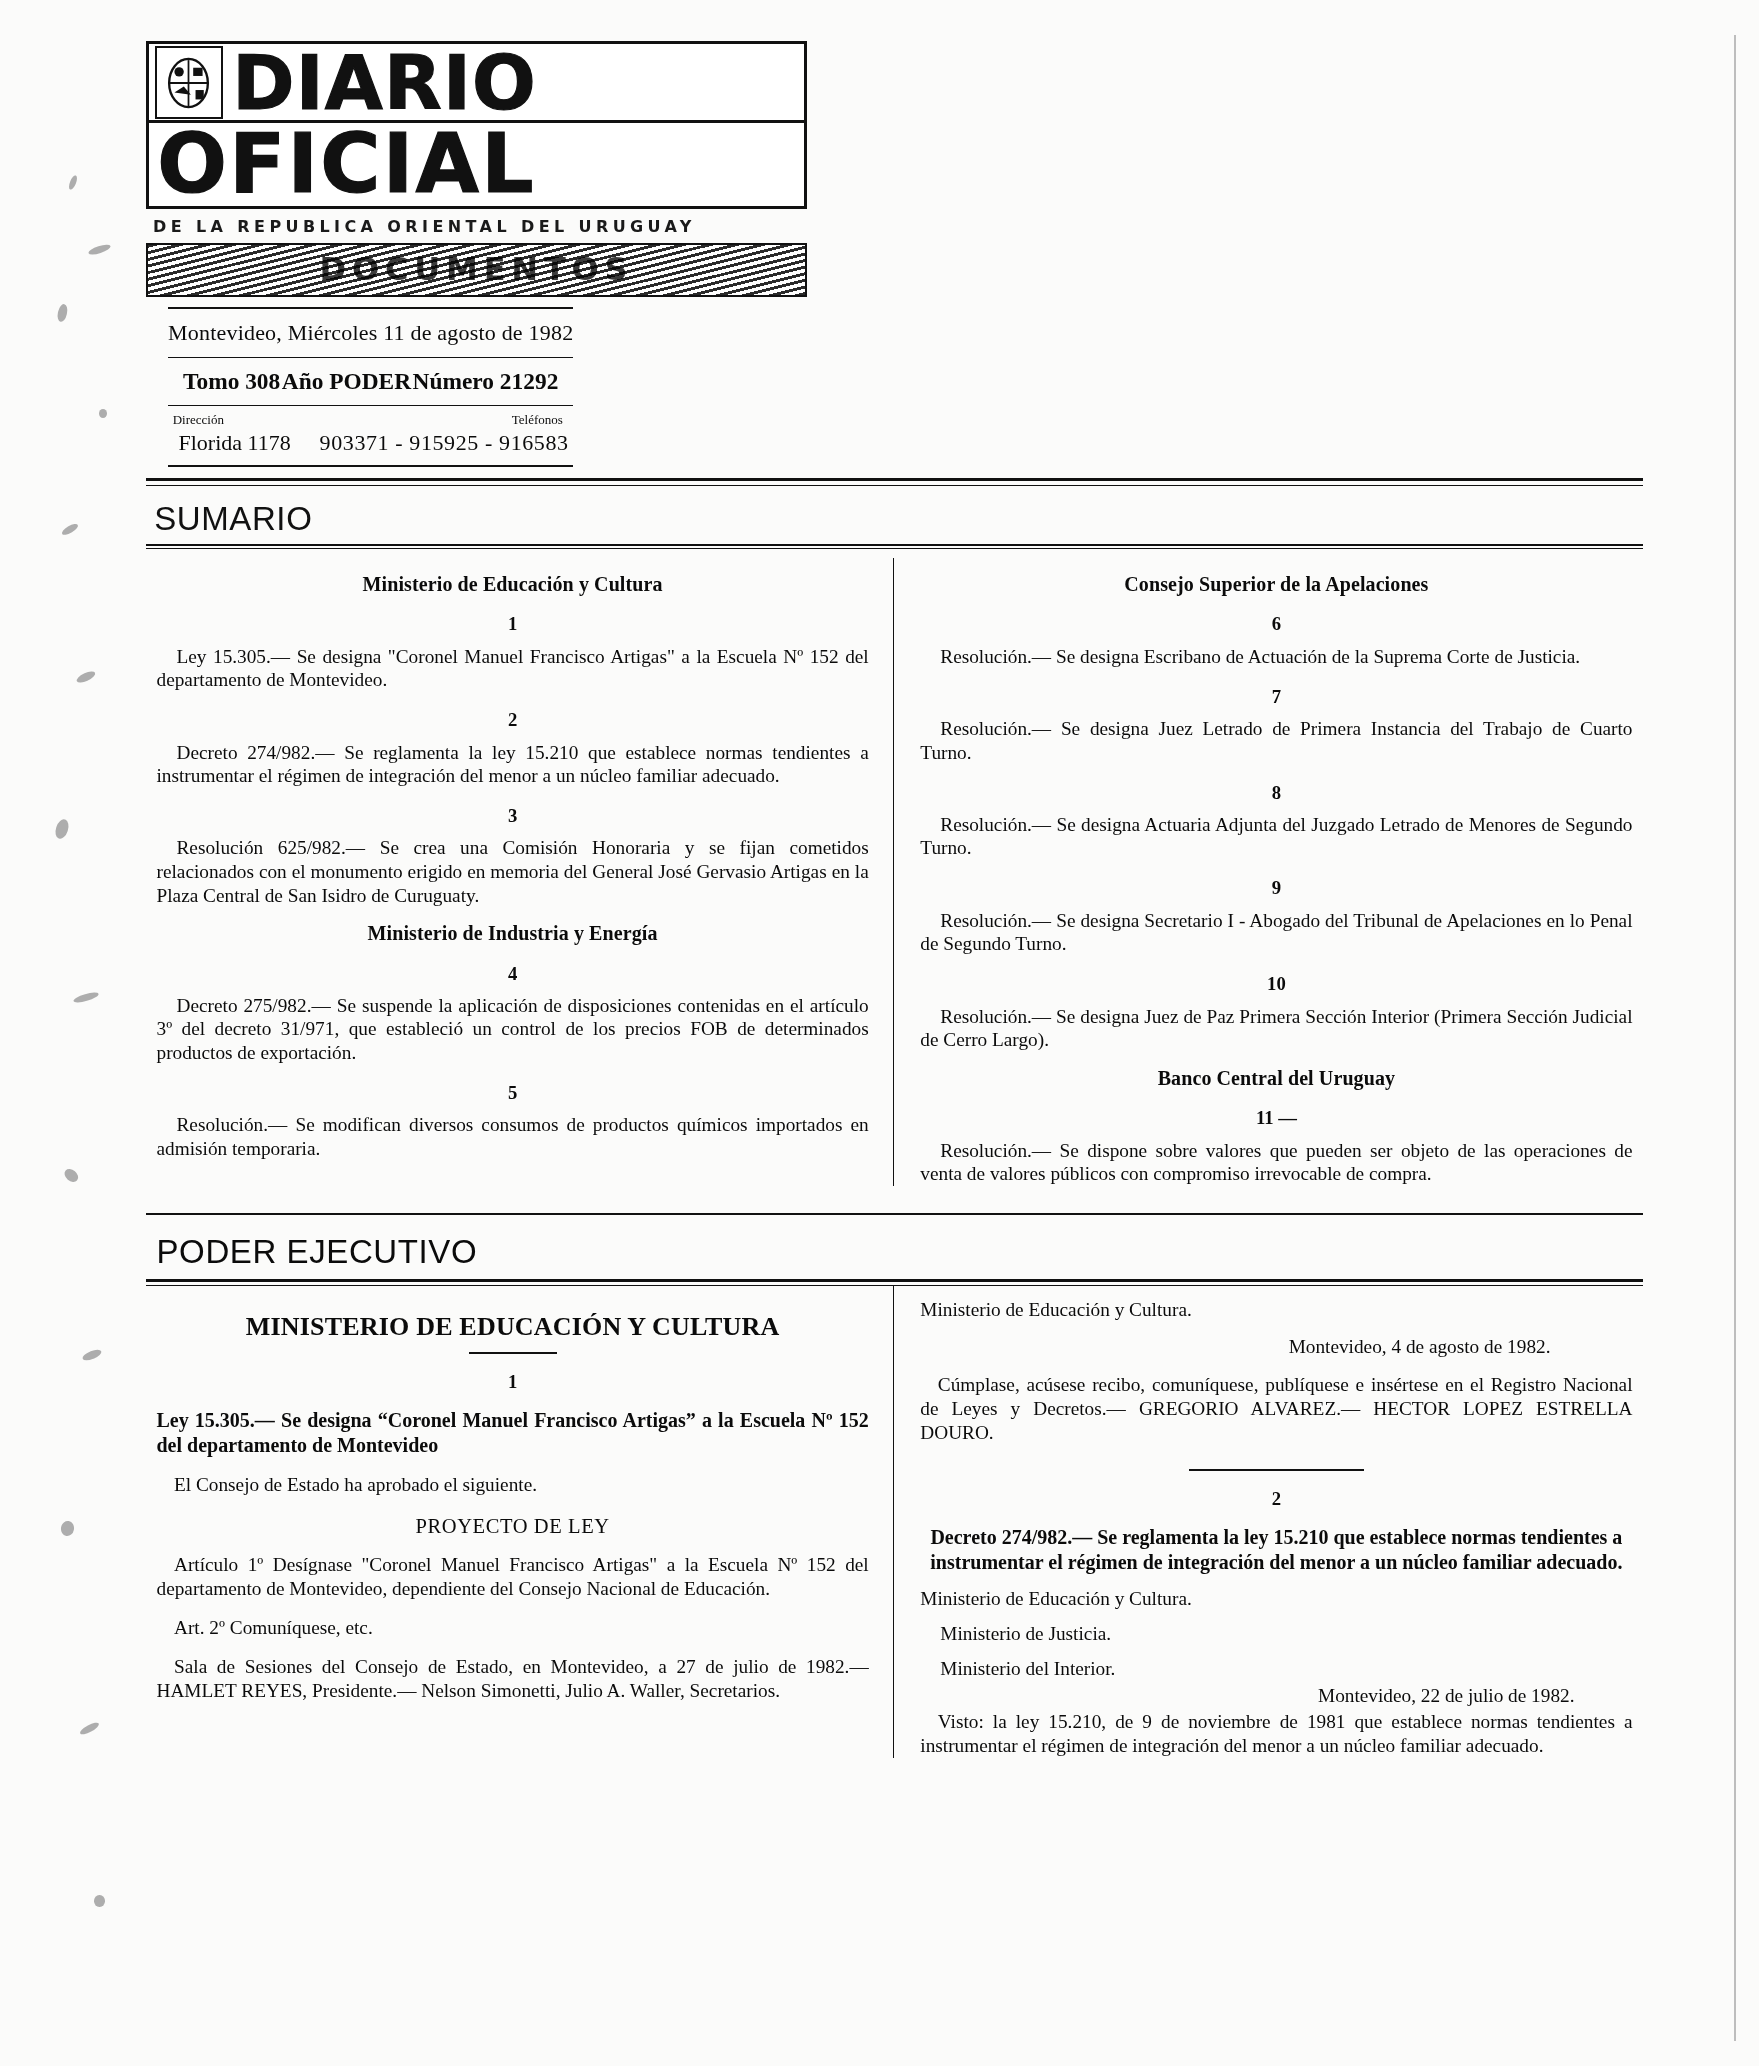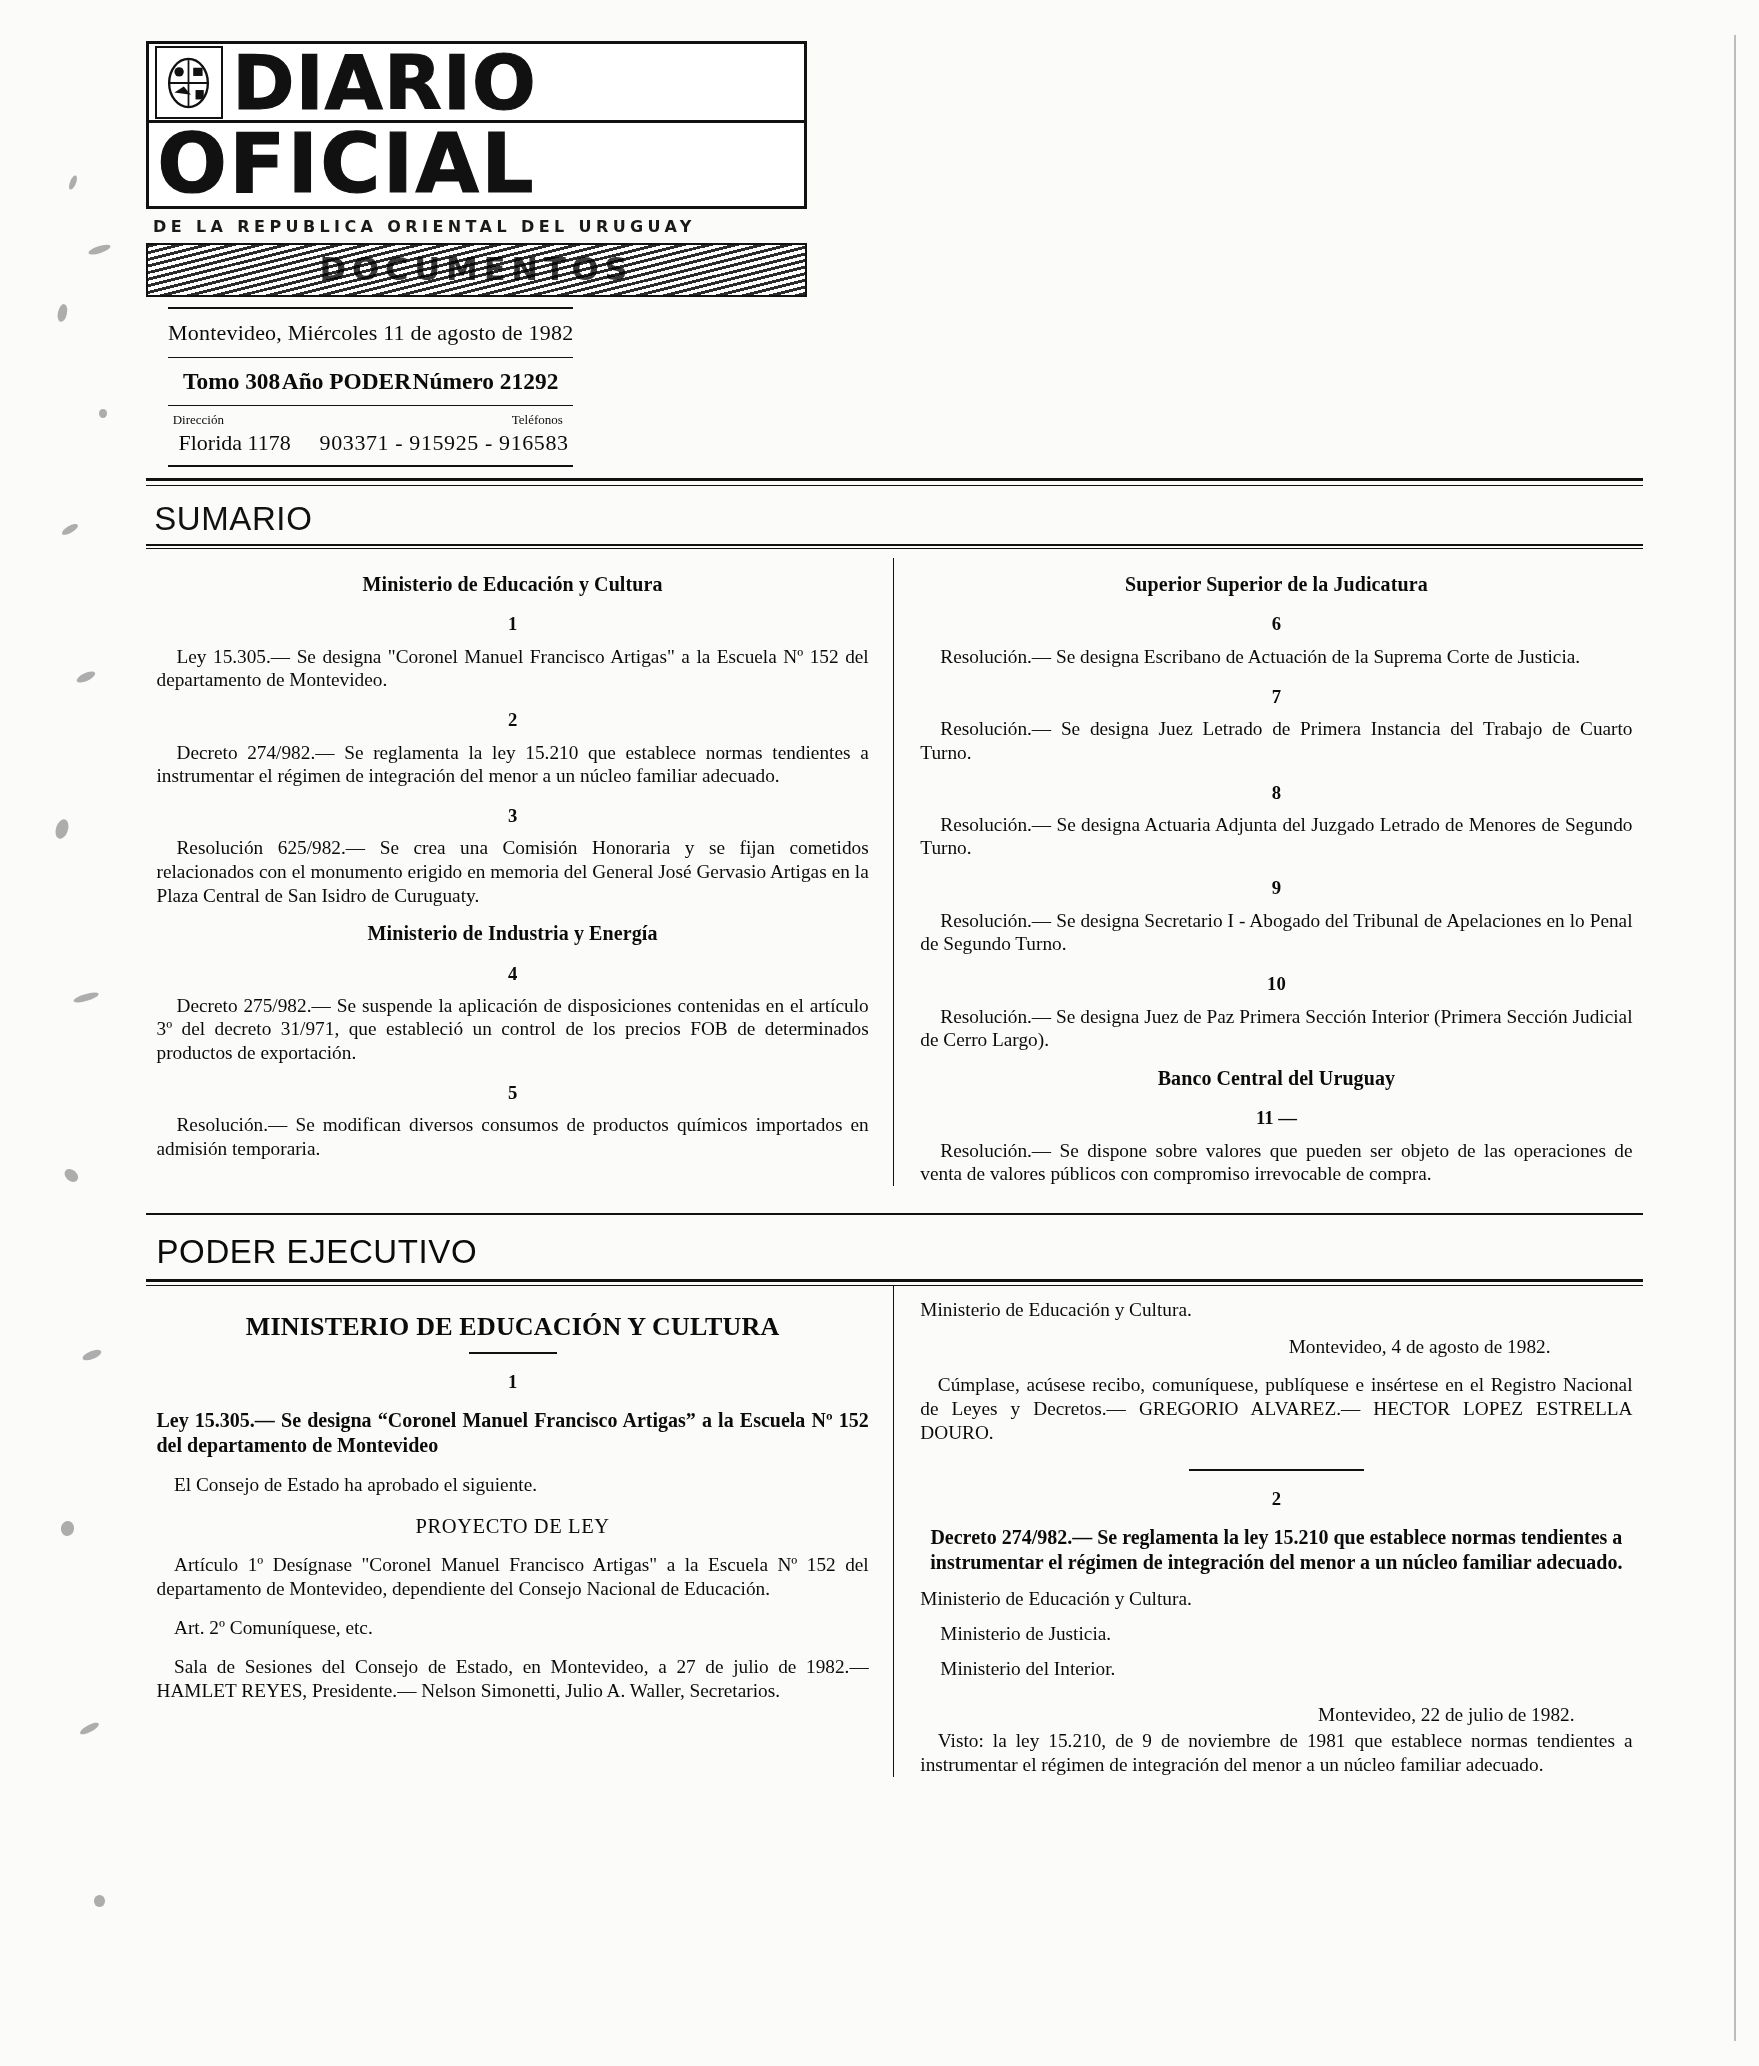--- a/index.html
+++ b/index.html
@@ -364,21 +364,21 @@
             <div class="entry">Decreto 274/982.— Se reglamenta la ley 15.210 que establece normas tendientes a instrumentar el régimen de integración del menor a un núcleo familiar adecuado.</div>
             <div class="num">3</div>
             <div class="entry">Resolución 625/982.— Se crea una Comisión Honoraria y se fijan cometidos relacionados con el monumento erigido en memoria del General José Gervasio Artigas en la Plaza Central de San Isidro de Curuguaty.</div>
             <div class="org">Ministerio de Industria y Energía</div>
             <div class="num">4</div>
             <div class="entry">Decreto 275/982.— Se suspende la aplicación de disposiciones contenidas en el artículo 3º del decreto 31/971, que estableció un control de los precios FOB de determinados productos de exportación.</div>
             <div class="num">5</div>
             <div class="entry">Resolución.— Se modifican diversos consumos de productos químicos importados en admisión temporaria.</div>
           </div>
         <div class="col right" id="sumario-right">
-            <div class="org">Superior Superior de la Judicatura</div>
+            <div class="org">Consejo Superior de la Apelaciones</div>
             <div class="num">6</div>
             <div class="entry">Resolución.— Se designa Escribano de Actuación de la Suprema Corte de Justicia.</div>
             <div class="num">7</div>
             <div class="entry">Resolución.— Se designa Juez Letrado de Primera Instancia del Trabajo de Cuarto Turno.</div>
             <div class="num">8</div>
             <div class="entry">Resolución.— Se designa Actuaria Adjunta del Juzgado Letrado de Menores de Segundo Turno.</div>
             <div class="num">9</div>
             <div class="entry">Resolución.— Se designa Secretario I - Abogado del Tribunal de Apelaciones en lo Penal de Segundo Turno.</div>
             <div class="num">10</div>
             <div class="entry">Resolución.— Se designa Juez de Paz Primera Sección Interior (Primera Sección Judicial de Cerro Largo).</div>
@@ -410,21 +410,21 @@
         <div class="col right">
           <div class="plain-line">Ministerio de Educación y Cultura.</div>
           <div class="right-p">Montevideo, 4 de agosto de 1982.</div>
           <div class="body-p">Cúmplase, acúsese recibo, comuníquese, publíquese e insértese en el Registro Nacional de Leyes y Decretos.— GREGORIO ALVAREZ.— HECTOR LOPEZ ESTRELLA DOURO.</div>
           <div class="sep-rule"></div>
           <div class="num">2</div>
           <div class="law-head" style="text-align:center;">Decreto 274/982.— Se reglamenta la ley 15.210 que establece normas tendientes a instrumentar el régimen de integración del menor a un núcleo familiar adecuado.</div>
           <div class="plain-line">Ministerio de Educación y Cultura.</div>
           <div class="plain-line ind">Ministerio de Justicia.</div>
           <div class="plain-line ind">Ministerio del Interior.</div>
-          <div class="right-p" style="margin-top:24px;padding-right:58px;">Montevideo, 22 de julio de 1982.</div>
+          <div class="right-p" style="margin-top:5px;padding-right:58px;">Montevideo, 22 de julio de 1982.</div>
           <div class="body-p" style="margin-top:2.3px;">Visto: la ley 15.210, de 9 de noviembre de 1981 que establece normas tendientes a instrumentar el régimen de integración del menor a un núcleo familiar adecuado.</div>
         </div>
       </div>
     </div>
 
   </div>
 </div>
 
 
 </body></html>

